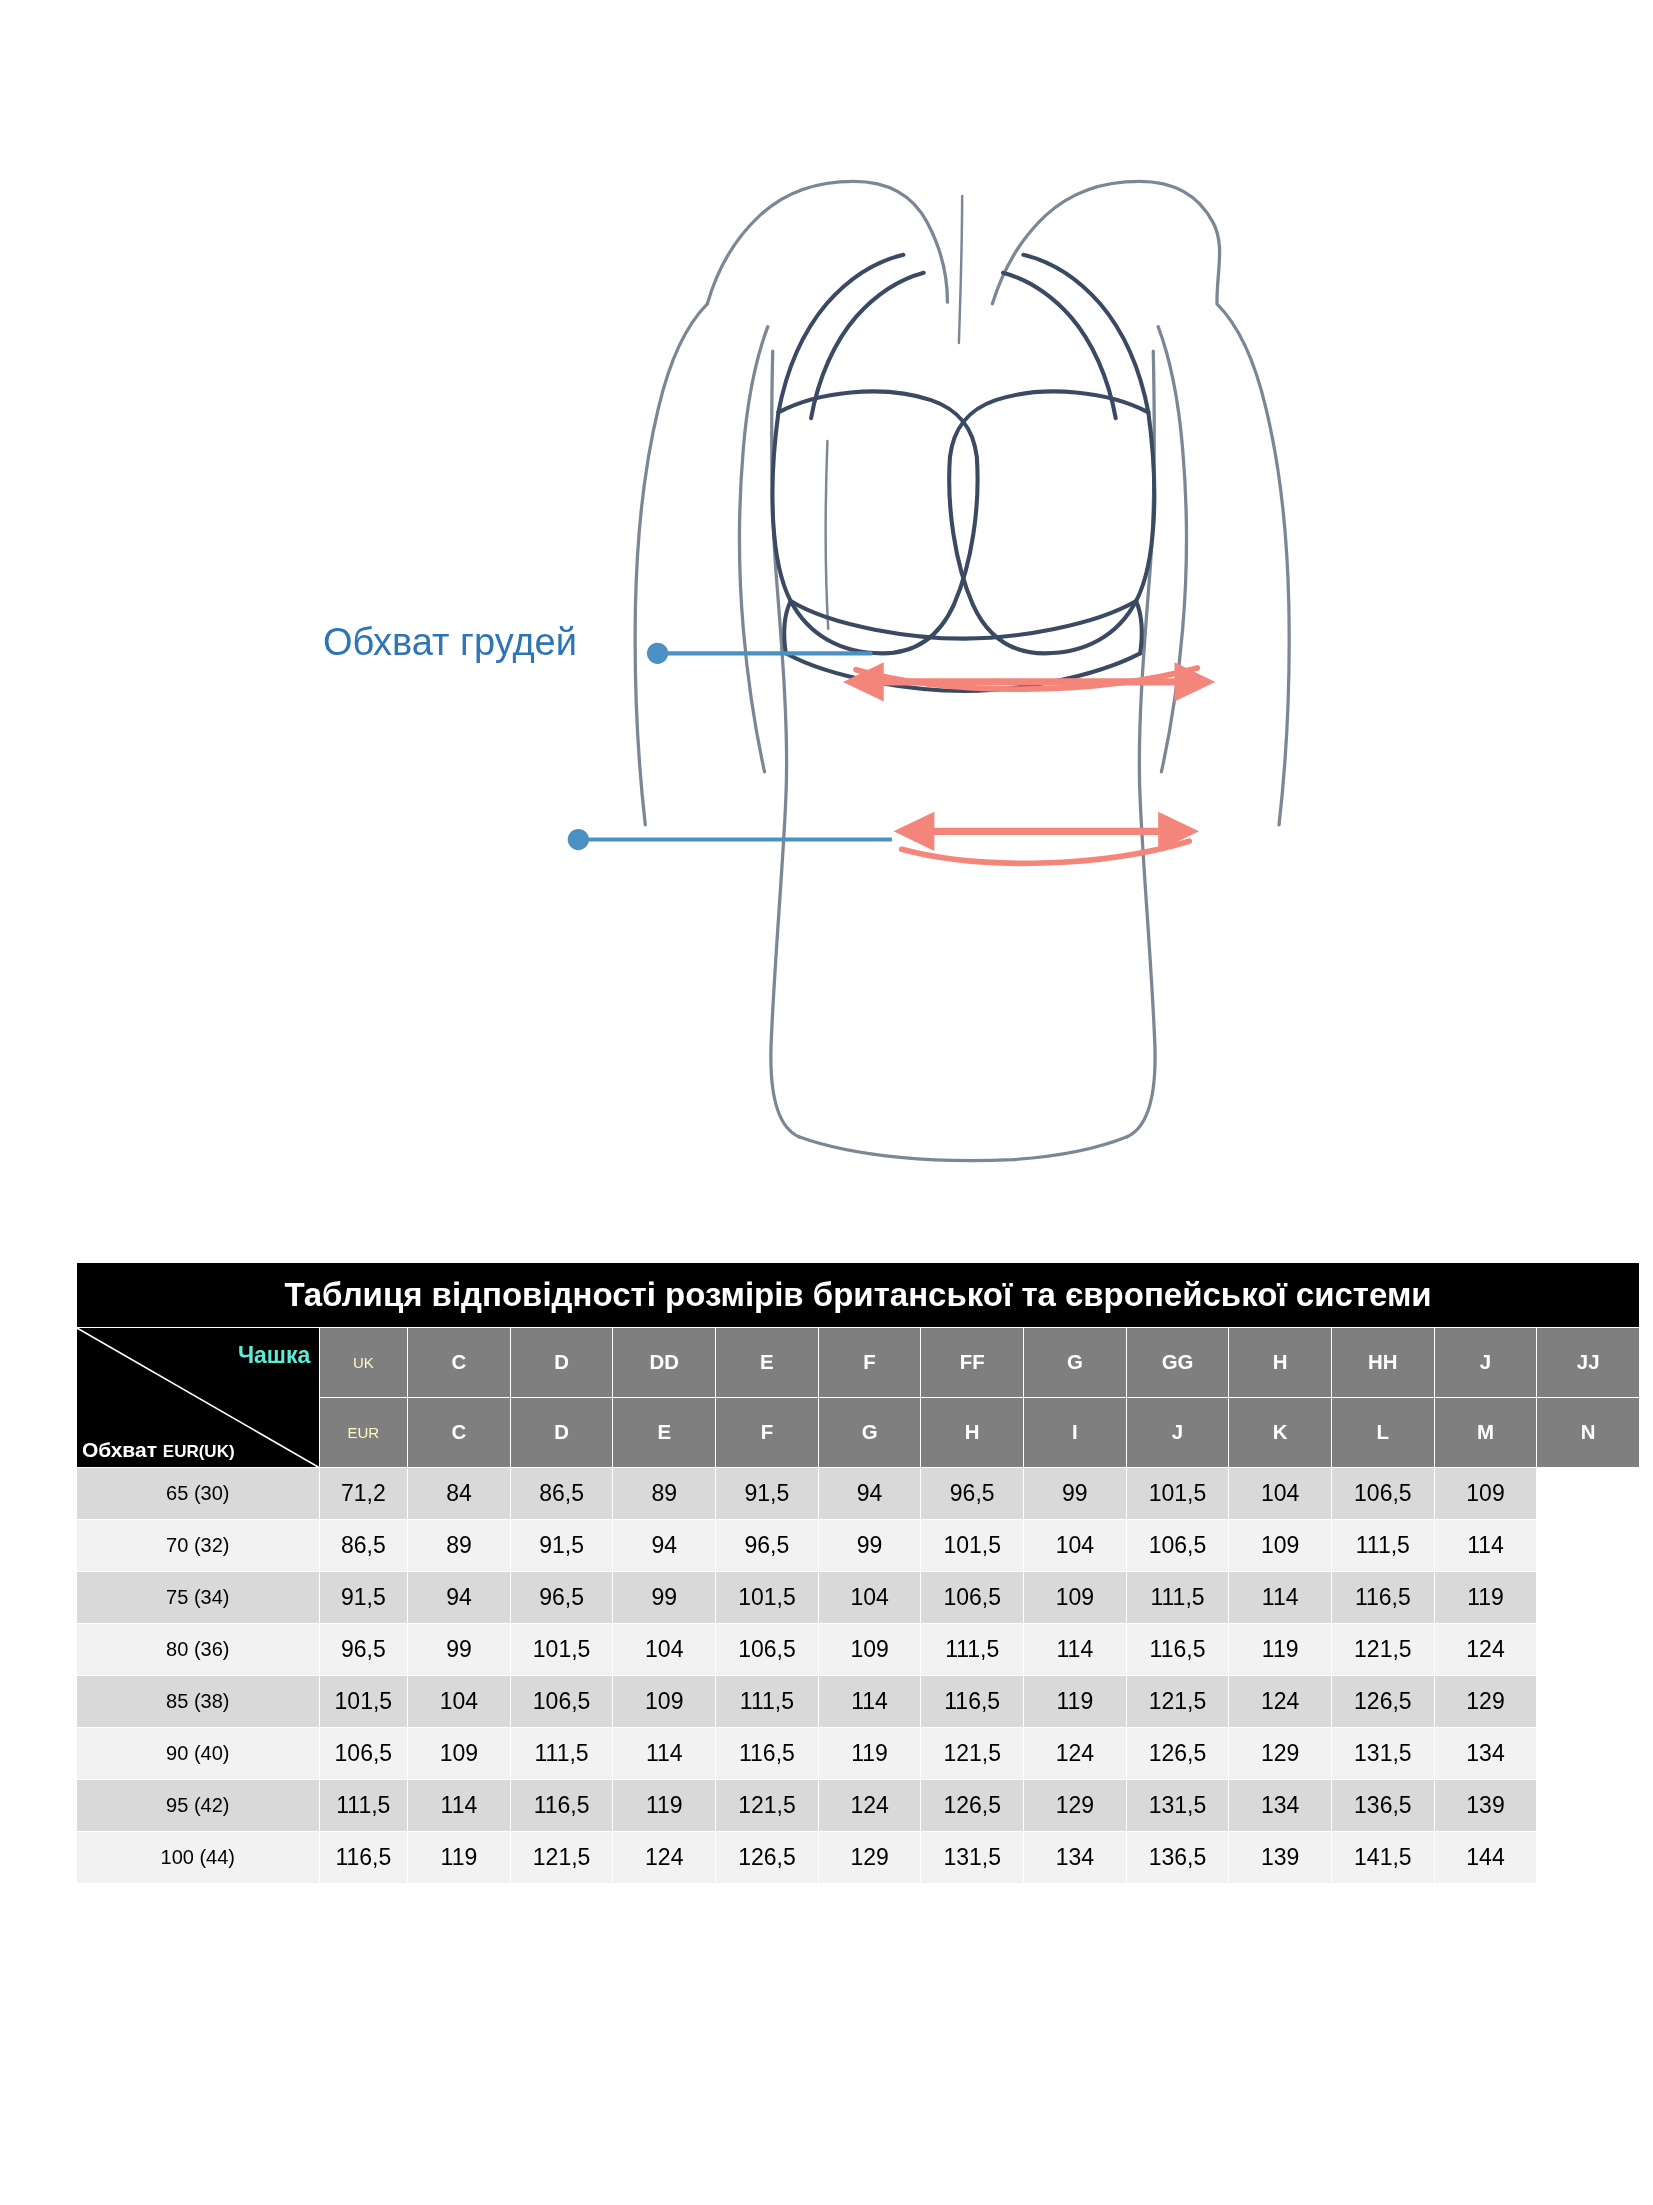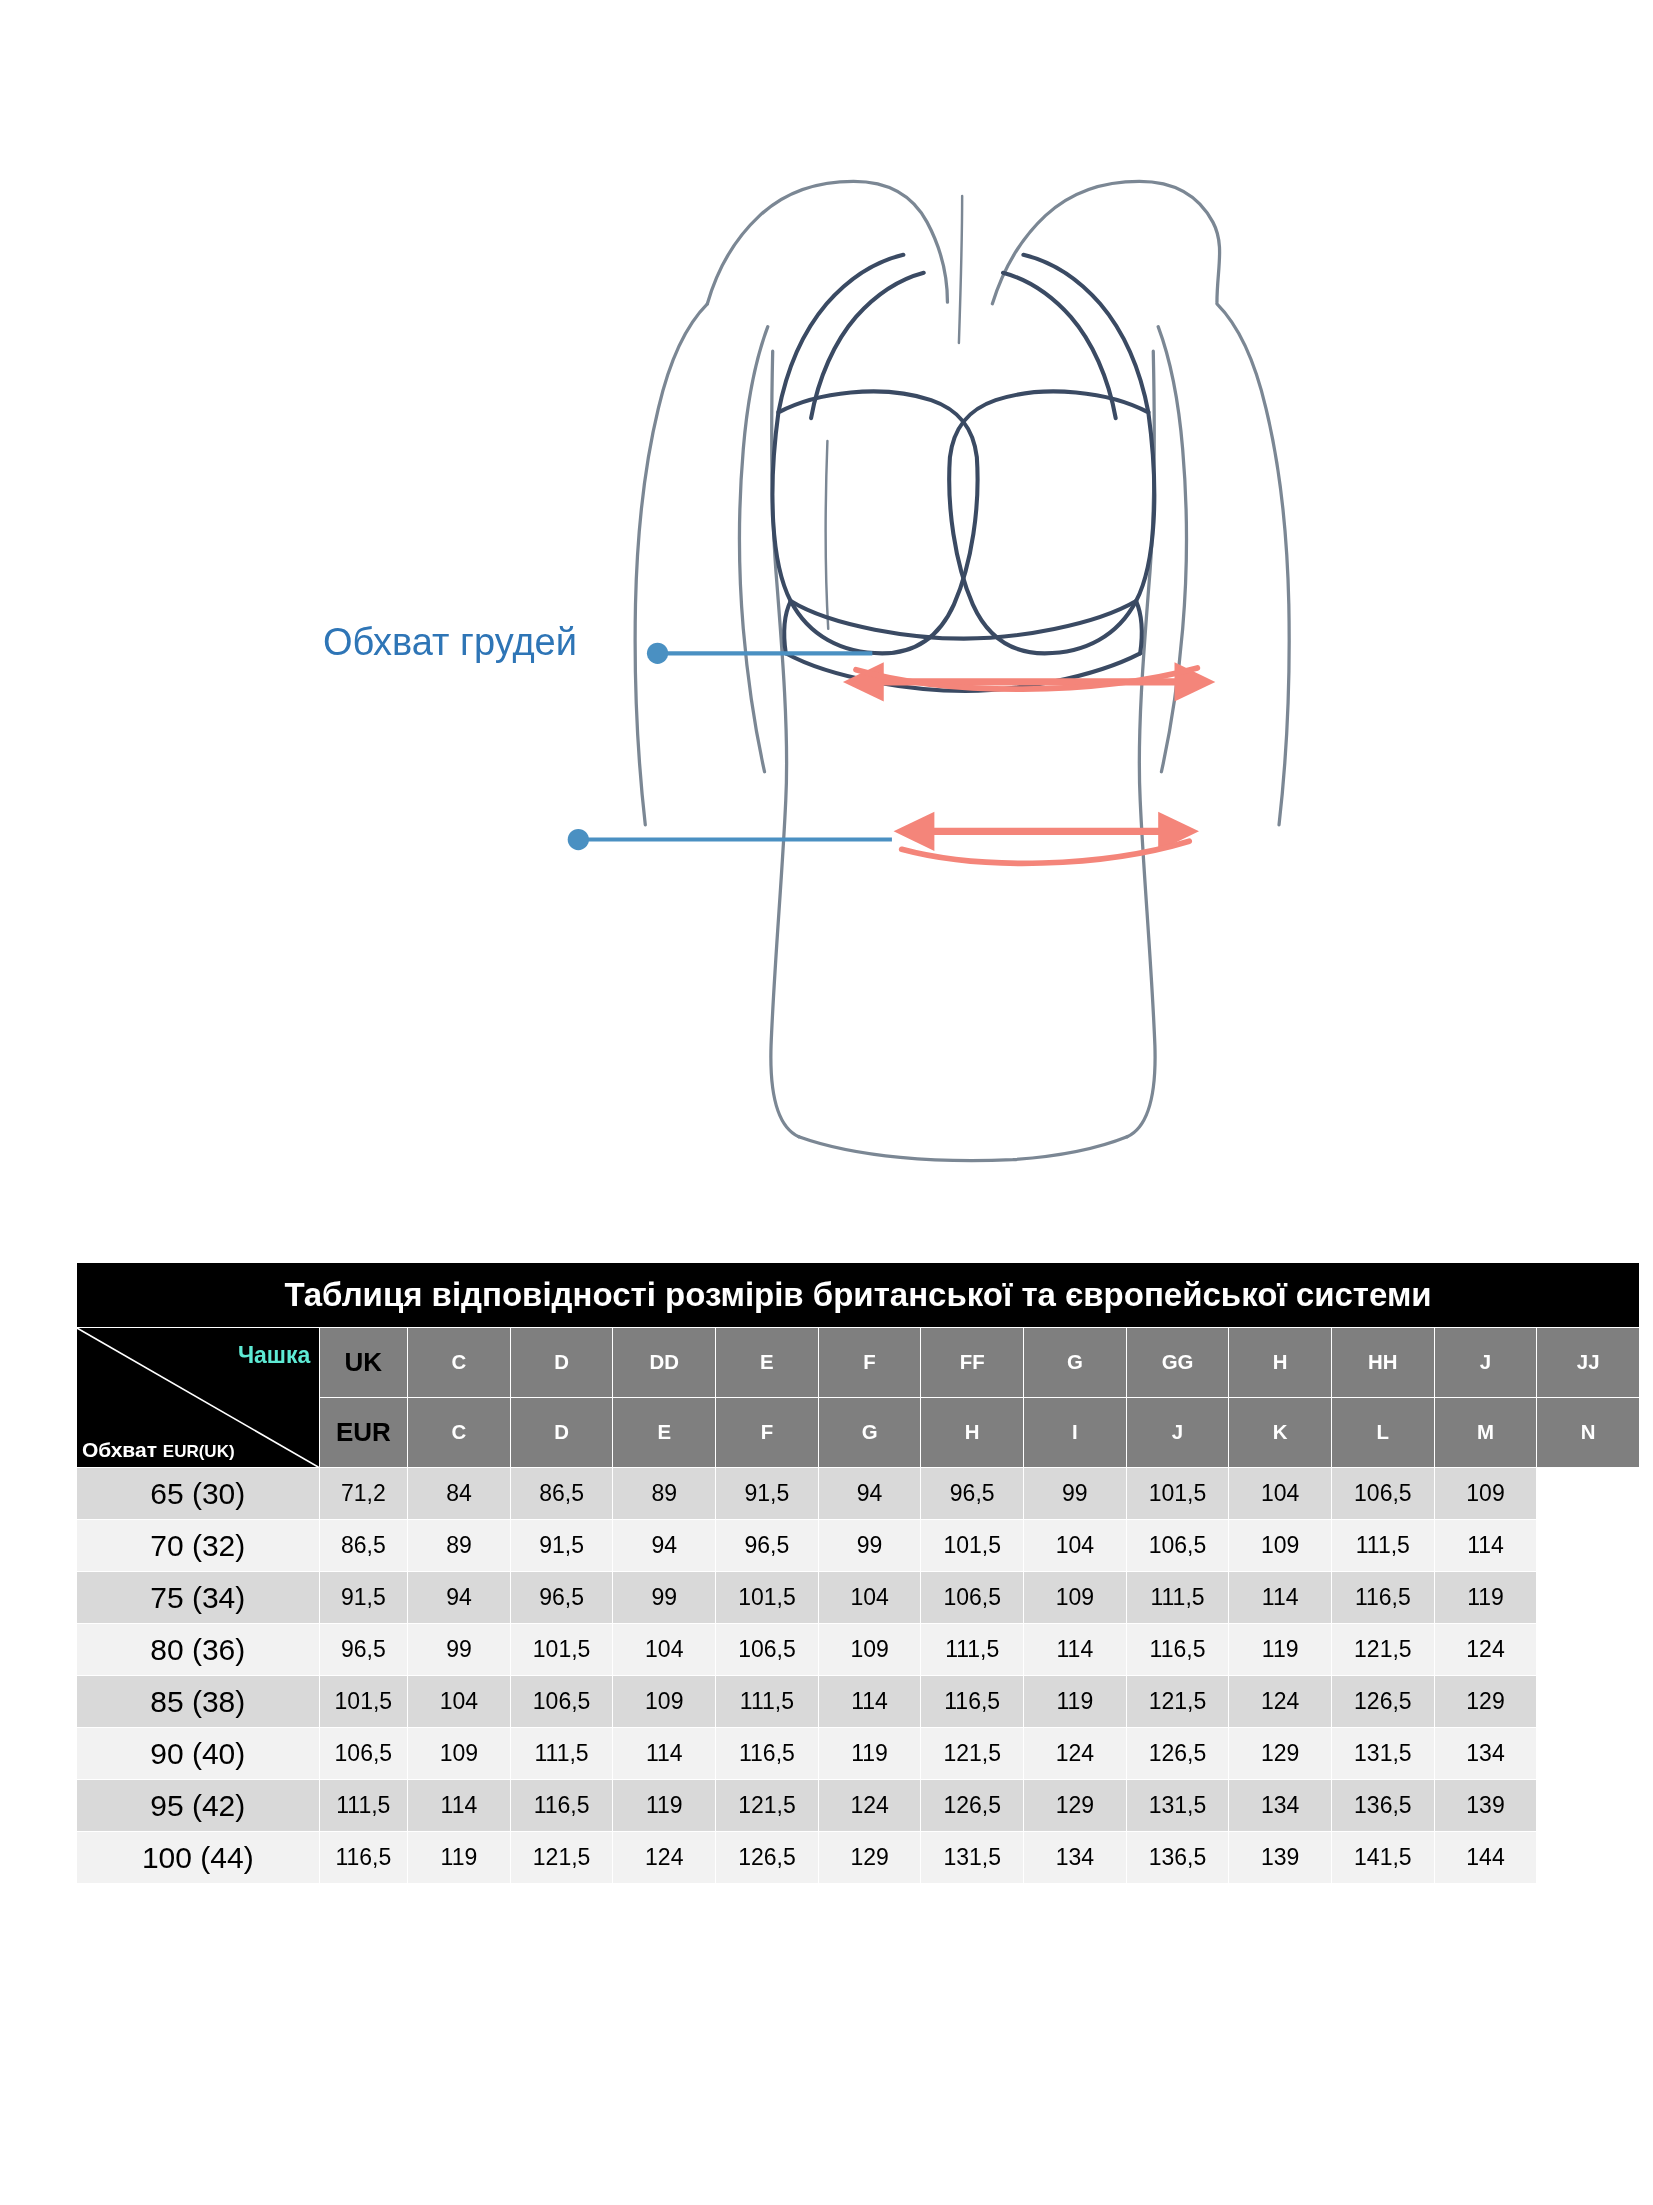--- a/index.html
+++ b/index.html
@@ -111,28 +111,28 @@
   }
   .hdr-cell {
     background: #7f7f7f;
     color: #ffffff;
     font-size: 20.4px;
     font-weight: bold;
     height: 69px;
   }
   .sys-cell {
     background: #7f7f7f;
-    color: #000000;
-    font-size: 26px;
-    font-weight: bold;
+    color: #fef9c3;
+    font-size: 15px;
+    font-weight: normal;
   }
   .row-label {
     background: #d9d9d9;
     color: #000000;
-    font-size: 30px;
+    font-size: 20px;
     height: 51px;
   }
   .row-label.alt {
     background: #f2f2f2;
   }
   .data-cell {
     background: #d9d9d9;
     color: #000000;
     font-size: 23px;
   }

